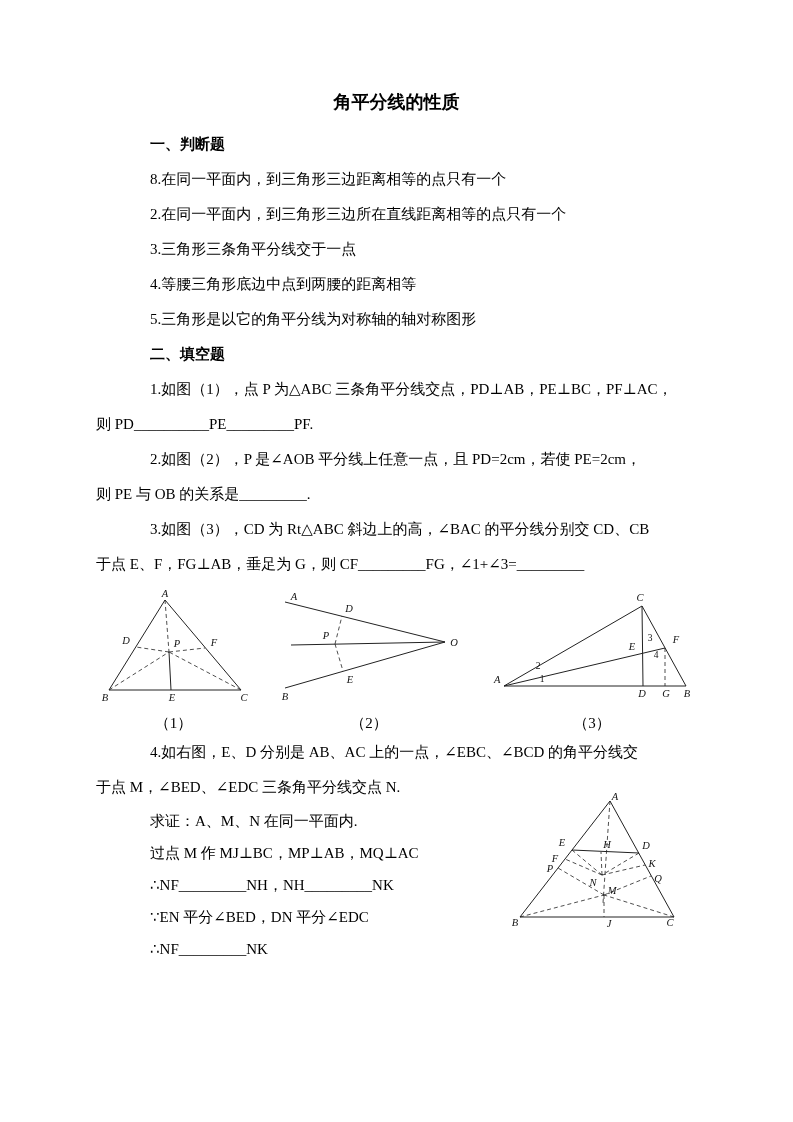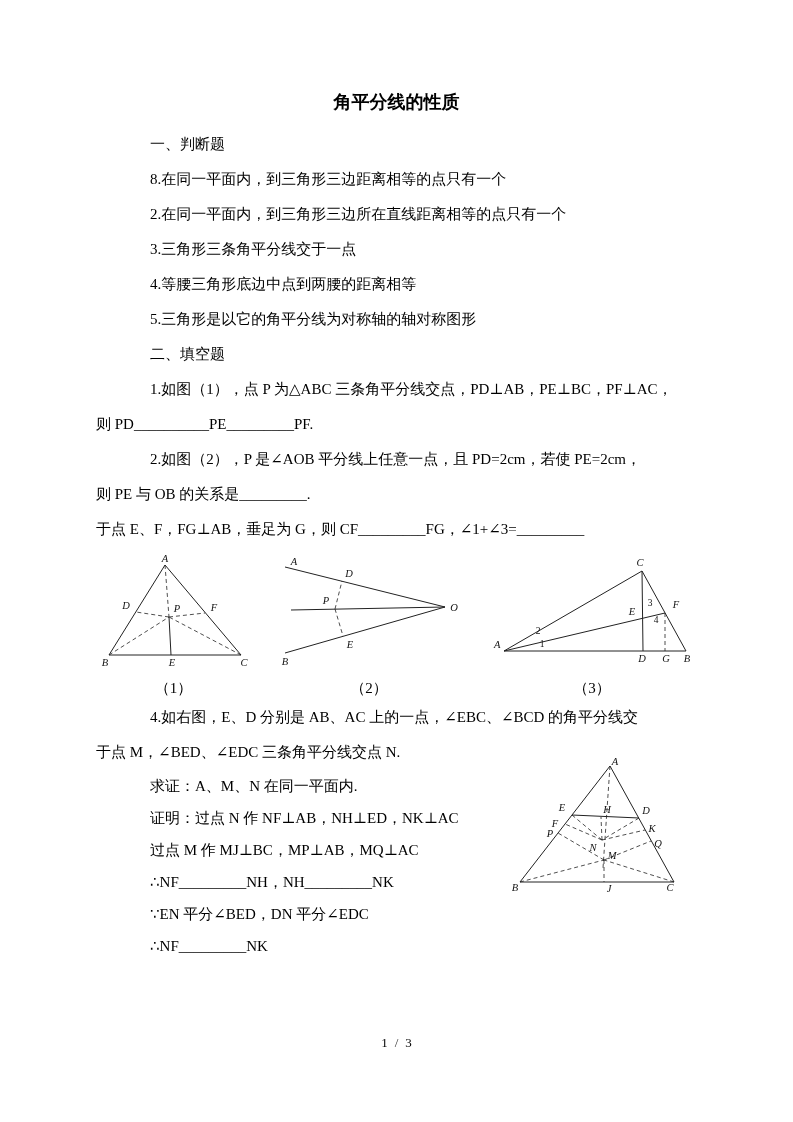--- a/index.html
+++ b/index.html
@@ -19,21 +19,21 @@
   .title {
     font-family: "DejaVu Sans", "Liberation Sans", sans-serif;
     font-size: 18px;
     font-weight: bold;
     text-align: center;
     line-height: 26px;
     margin-bottom: 12px;
   }
   .heading {
     font-family: "DejaVu Sans", "Liberation Sans", sans-serif;
-    font-weight: normal;
+    font-weight: bold;
     line-height: 35px;
     padding-left: 54px;
   }
   .line { line-height: 35px; white-space: nowrap; }
   .ind  { padding-left: 54px; }
   .figures {
     display: flex;
     align-items: flex-end;
     justify-content: center;
     gap: 28px;
@@ -77,20 +77,21 @@
   <div class="line ind">5.三角形是以它的角平分线为对称轴的轴对称图形</div>
 
   <div class="heading">二、填空题</div>
 
   <div class="line ind">1.如图（1），点 P 为△ABC 三条角平分线交点，PD⊥AB，PE⊥BC，PF⊥AC，</div>
   <div class="line">则 PD__________PE_________PF.</div>
 
   <div class="line ind">2.如图（2），P 是∠AOB 平分线上任意一点，且 PD=2cm，若使 PE=2cm，</div>
   <div class="line">则 PE 与 OB 的关系是_________.</div>
 
+  <div class="line ind">3.如图（3），CD 为 Rt△ABC 斜边上的高，∠BAC 的平分线分别交 CD、CB</div>
   <div class="line">于点 E、F，FG⊥AB，垂足为 G，则 CF_________FG，∠1+∠3=_________</div>
 
   <div class="figures">
 
     <div class="figure">
       <svg class="fig" width="150" height="115" viewBox="0 0 150 115">
         <polygon points="66,12 10,102 142,102"></polygon>
         <line class="d" x1="66" y1="12" x2="70" y2="64"></line>
         <line class="d" x1="10" y1="102" x2="70" y2="64"></line>
         <line class="d" x1="142" y1="102" x2="70" y2="64"></line>
@@ -178,24 +179,20 @@
         <text x="95" y="59" text-anchor="middle">H</text>
         <text x="140" y="78" text-anchor="middle">K</text>
         <text x="81" y="97" text-anchor="middle">N</text>
         <text x="100" y="105" text-anchor="middle">M</text>
         <text x="97" y="138" text-anchor="middle">J</text>
         <text x="38" y="83" text-anchor="middle">P</text>
         <text x="146" y="93" text-anchor="middle">Q</text>
       </svg>
     </div>
     <div class="pline">求证：A、M、N 在同一平面内.</div>
-    <div class="pline">证明：过点 N 作 NF⊥AB，NH⊥ED，NK⊥AC</div>
     <div class="pline">过点 M 作 MJ⊥BC，MP⊥AB，MQ⊥AC</div>
     <div class="pline">∴NF_________NH，NH_________NK</div>
     <div class="pline">∵EN 平分∠BED，DN 平分∠EDC</div>
     <div class="pline">∴NF_________NK</div>
   </div>
 
-  <div class="footer">
-    <span>1</span><span class="sep">/</span><span>3</span>
-  </div>
 
 </div>
 
 </body></html>

